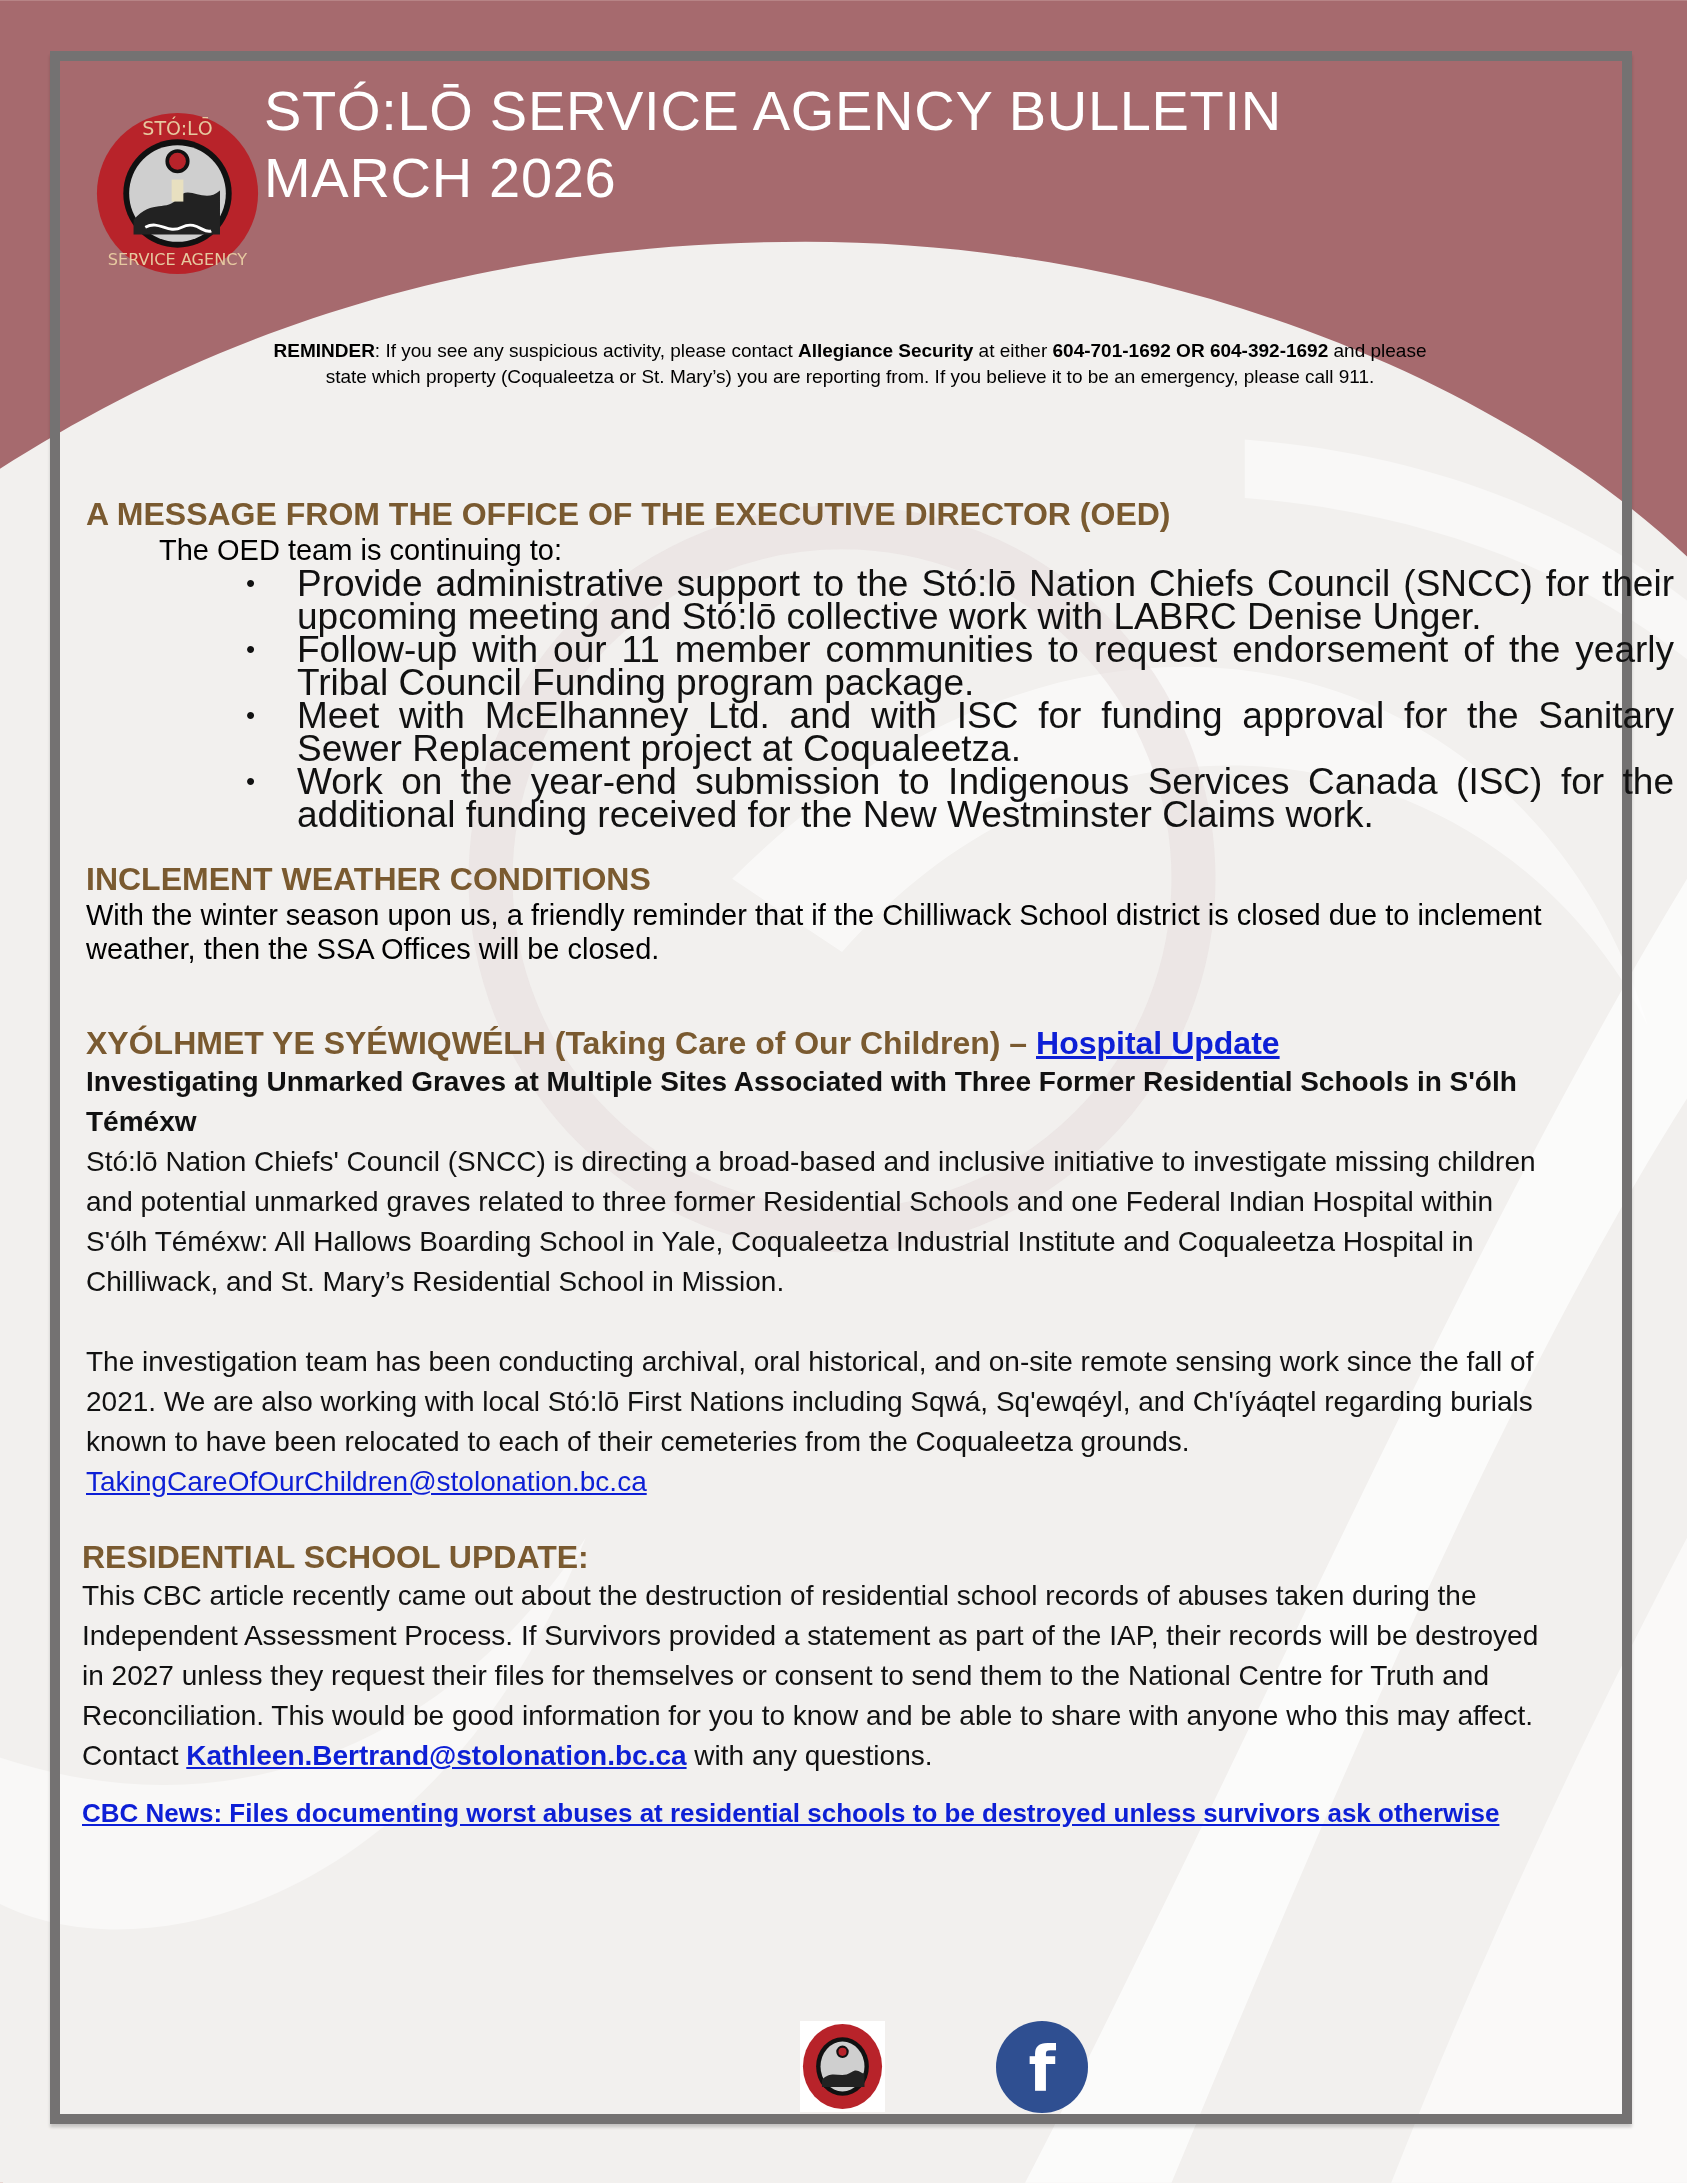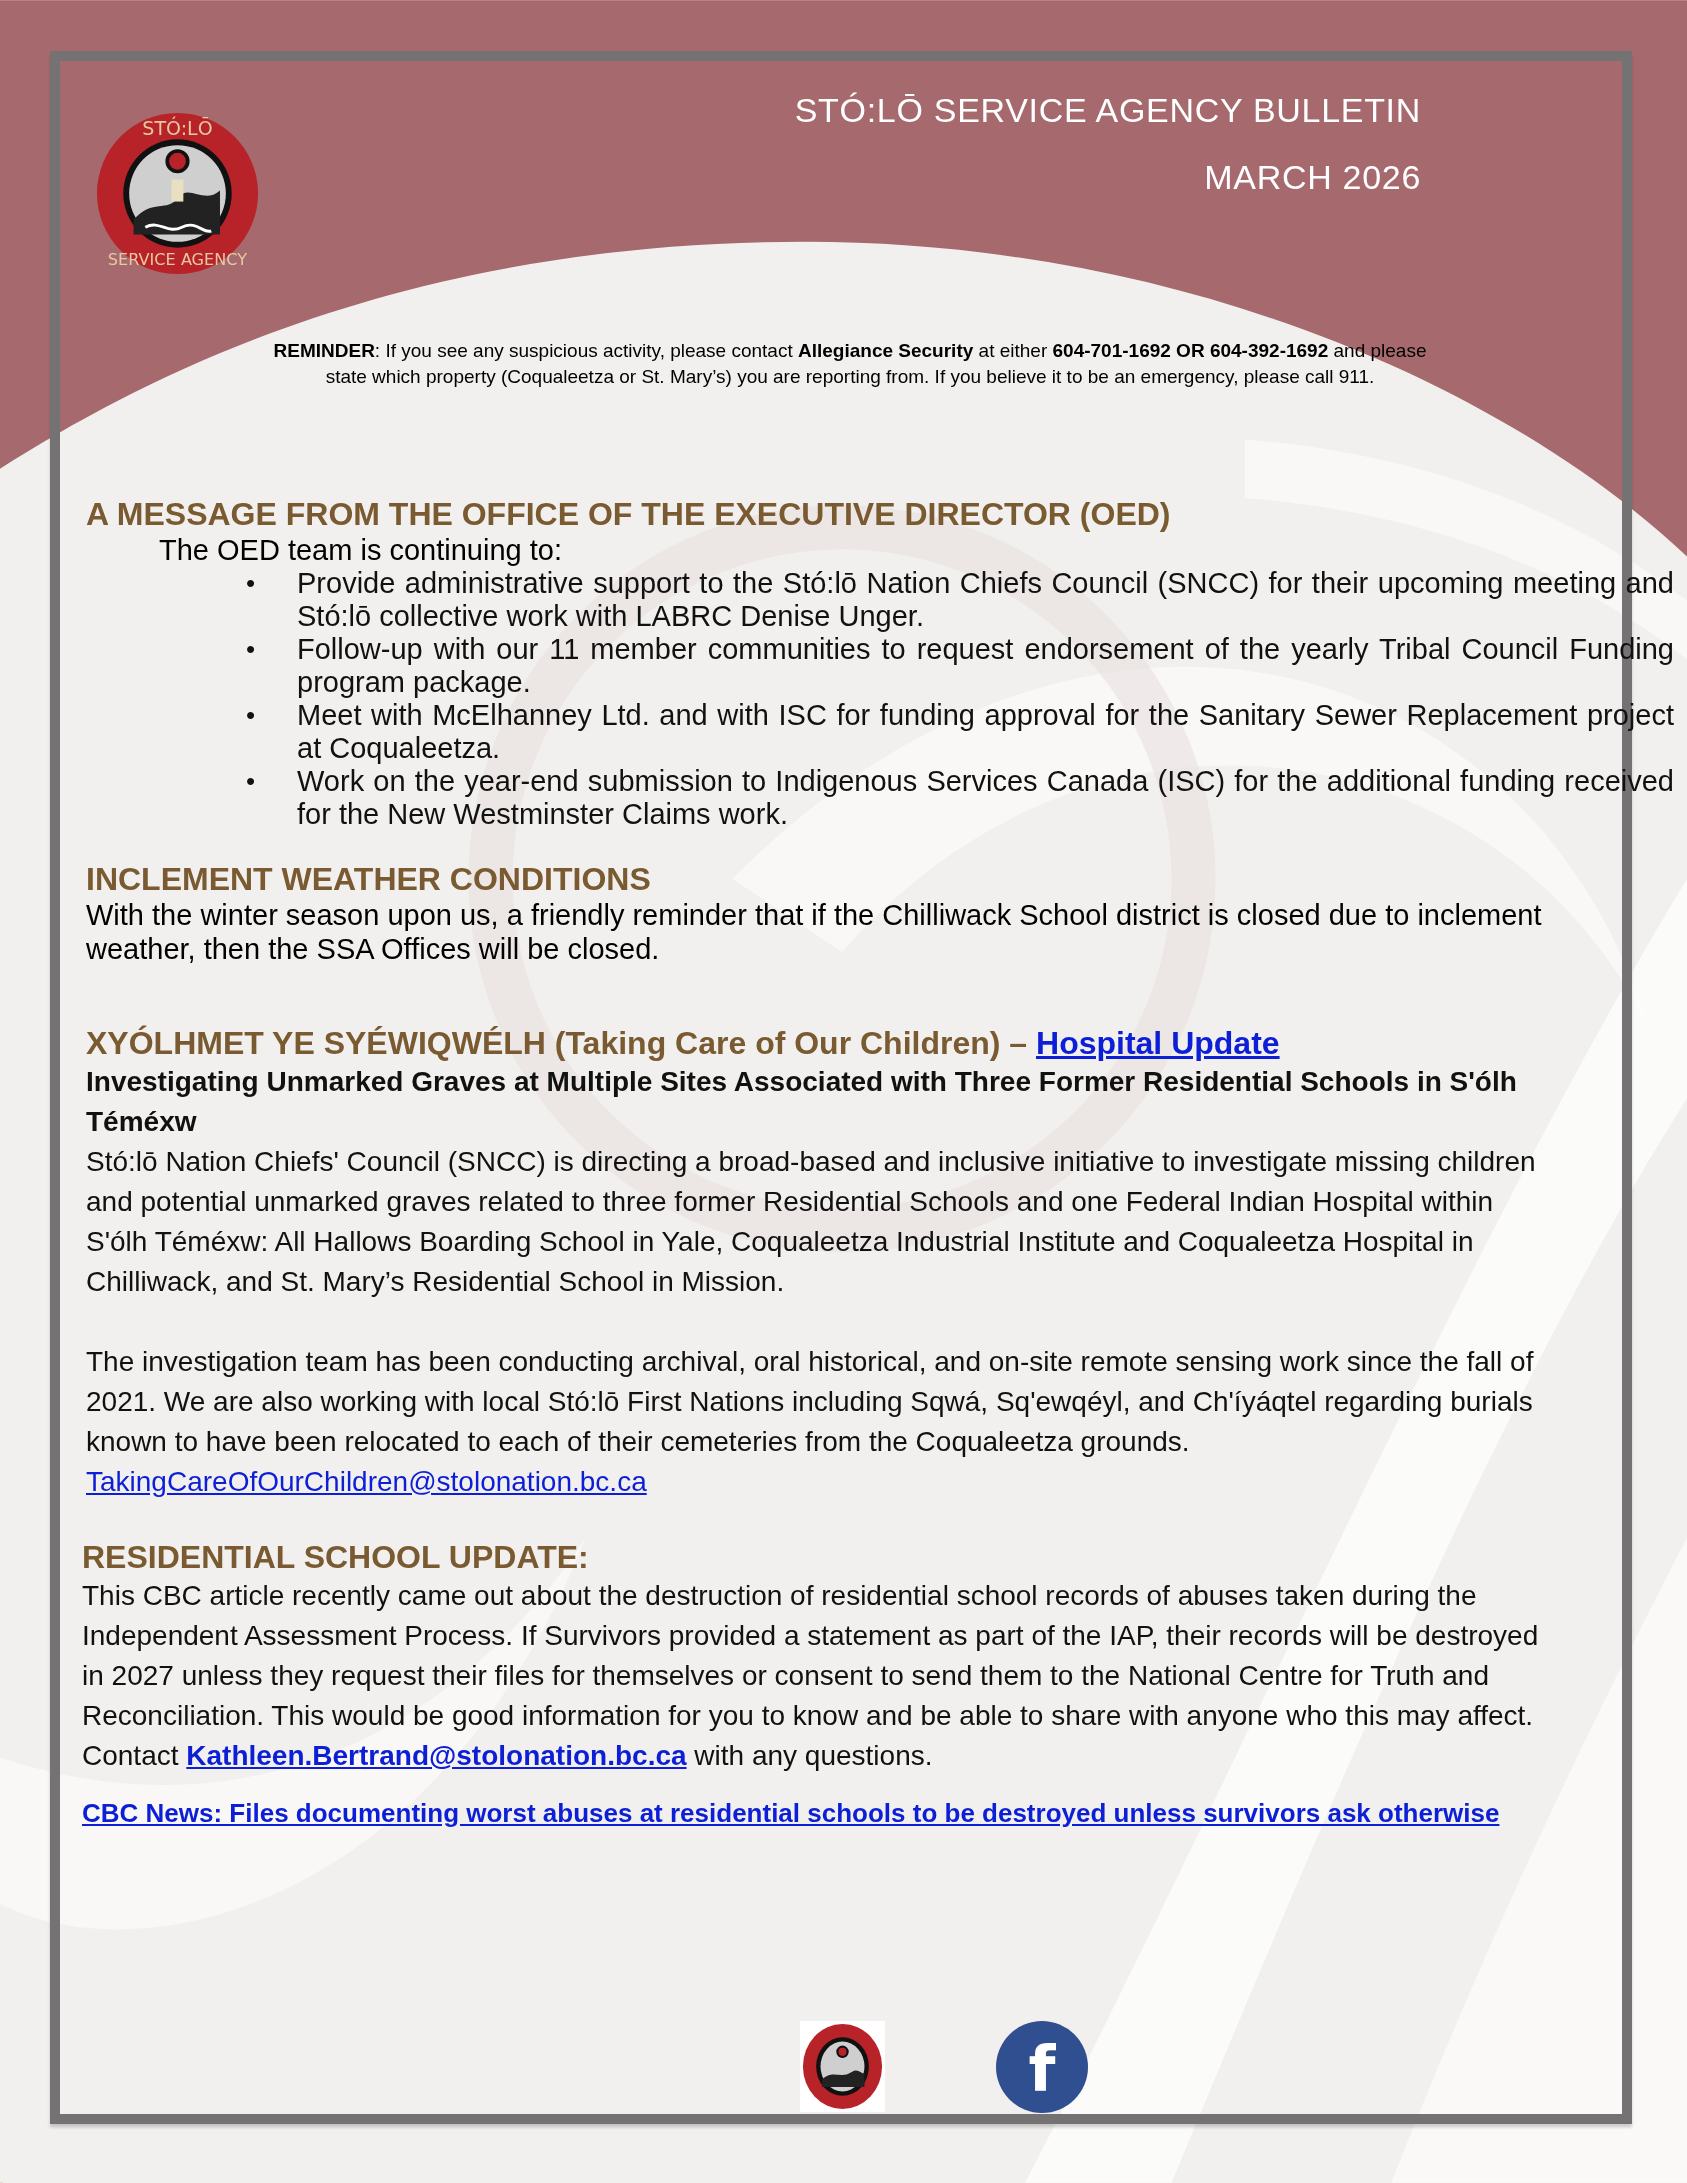--- a/index.html
+++ b/index.html
@@ -19,36 +19,36 @@
     .frame {
       position: absolute; left: 50px; top: 51px; width: 1582px; height: 2073px;
       border: 10.3px solid #747272; box-sizing: border-box;
       box-shadow: 0 4.4px 2.9px rgba(0,0,0,0.18);
     }
     .logo-top {
       position: absolute; left: 94px; top: 110px; width: 167px; height: 167px;
     }
     .title {
       position: absolute; left: 264px; width: 1157px; top: 77px;
-      text-align: right; color: #ffffff; font-size: 34px; line-height: 67px;
+      text-align: left; color: #ffffff; font-size: 56px; line-height: 67px;
       font-weight: normal; letter-spacing: 0.7px;
     }
     .reminder {
       position: absolute; left: 264px; width: 1172px; top: 338px;
       text-align: center; font-size: 19px; line-height: 26px; color: #000000;
     }
     .reminder b { font-weight: bold; }
     .h-brown {
       color: #7a5a30; font-weight: bold; font-size: 32px; line-height: 38px; margin: 0;
     }
     .body-txt { font-size: 29px; line-height: 34px; color: #000000; }
     .sec { position: absolute; left: 86px; width: 1509px; }
     .oed-intro { padding-left: 73px; }
     ul.oed-list { margin: 0; padding: 0 0 0 211px; list-style: none; }
-    ul.oed-list li { position: relative; text-align: justify; font-size: 29px; line-height: 33px; }
+    ul.oed-list li { position: relative; text-align: justify; font-size: 37px; line-height: 33px; }
     ul.oed-list li::before {
       content: "\2022"; position: absolute; left: -51px; top: 0; font-size: 26px;
     }
     .sub-bold { font-weight: bold; font-size: 28px; line-height: 40px; color: #111; }
     .para { font-size: 28px; line-height: 40px; color: #111; }
     a.lnk { color: #0d1fd6; text-decoration: underline; }
     a.lnk-b { color: #0d1fd6; text-decoration: underline; font-weight: bold; }
     .footer-logo { position: absolute; left: 800px; top: 2021px; width: 85px; height: 91px; background: #fff; }
     .footer-fb {
       position: absolute; left: 996px; top: 2021px; width: 92px; height: 92px; border-radius: 50%;

